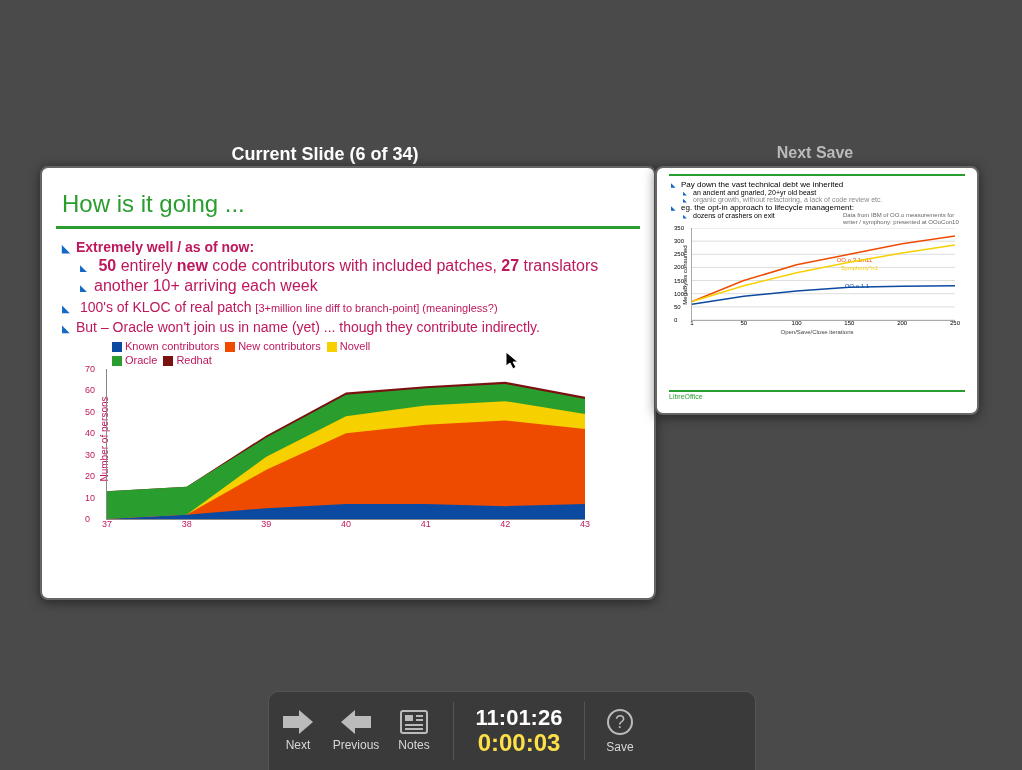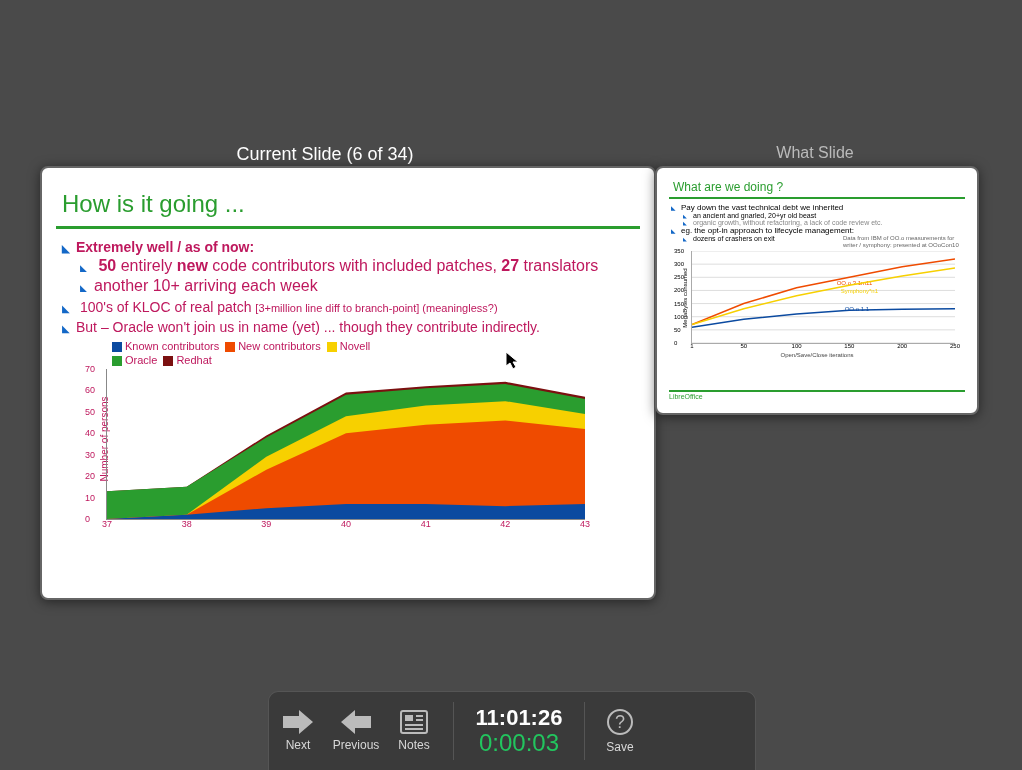--- a/index.html
+++ b/index.html
@@ -9,21 +9,21 @@
     height: 770px;
     background: #4a4a4a;
     font-family: Arial, Helvetica, sans-serif;
     overflow: hidden;
     position: relative;
   }
   .header-label {
     position: absolute;
     color: #fff;
     font-size: 18px;
-    font-weight: normal;
+    font-weight: bold;
     text-align: center;
   }
   .current-label { left: 40px; width: 570px; top: 144px; }
   .next-label { left: 655px; width: 320px; top: 144px; font-size: 16px; color: #bbb; }
 
   .slide-frame {
     position: absolute;
     background: #fff;
     border-radius: 8px;
     box-shadow: 0 2px 12px rgba(0,0,0,.5);
@@ -195,37 +195,37 @@
     flex-direction: column;
     justify-content: center;
   }
   .clock {
     color: #fff;
     font-size: 22px;
     font-weight: bold;
     line-height: 24px;
   }
   .elapsed {
-    color: #22c55e;
+    color: #fde047;
     font-size: 24px;
-    font-weight: normal;
+    font-weight: bold;
     line-height: 26px;
   }
   .cursor-arrow {
     position: absolute;
     left: 506px;
     top: 352px;
     pointer-events: none;
   }
 </style>
 </head>
 <body>
 
 <div class="header-label current-label">Current Slide (6 of 34)</div>
-<div class="header-label next-label">What Slide</div>
+<div class="header-label next-label">Next Save</div>
 
 <div class="slide-frame current-frame">
   <div class="slide-inner">
     <div class="slide-title">How is it going ...</div>
     <div class="rule"></div>
     <div class="slide-body">
       <div class="b1 bold">Extremely well / as of now:</div>
       <div class="b2">
         <span class="bold">50</span><span> entirely </span><span class="bold">new</span><span> code contributors with included patches, </span><span class="bold">27</span><span> translators</span>
       </div>
@@ -269,21 +269,20 @@
     </div>
   </div>
 </div>
 
 <svg class="cursor-arrow" width="16" height="20">
   <polygon points="0,0 0,14 4,11 7,17 10,15 7,10 12,10" fill="#000" stroke="#fff" stroke-width="1"></polygon>
 </svg>
 
 <div class="slide-frame next-frame">
   <div class="slide-inner">
-    <div class="ns-title">What are we doing ?</div>
     <div class="ns-rule"></div>
     <div class="ns-body">
       <div class="nb1">Pay down the vast technical debt we inherited</div>
       <div class="nb2">an ancient and gnarled, 20+yr old beast</div>
       <div class="nb2" style="color:#888">organic growth, without refactoring, a lack of code review etc.</div>
       <div class="nb1">eg. the opt-in approach to lifecycle management:</div>
       <div style="display:flex;">
         <div class="nb2" style="flex:1">dozens of crashers on exit</div>
         <div style="width:120px;font-size:6px;color:#666;line-height:7px">Data from IBM of OO.o measurements for writer / symphony: presented at OOoCon10</div>
       </div>

